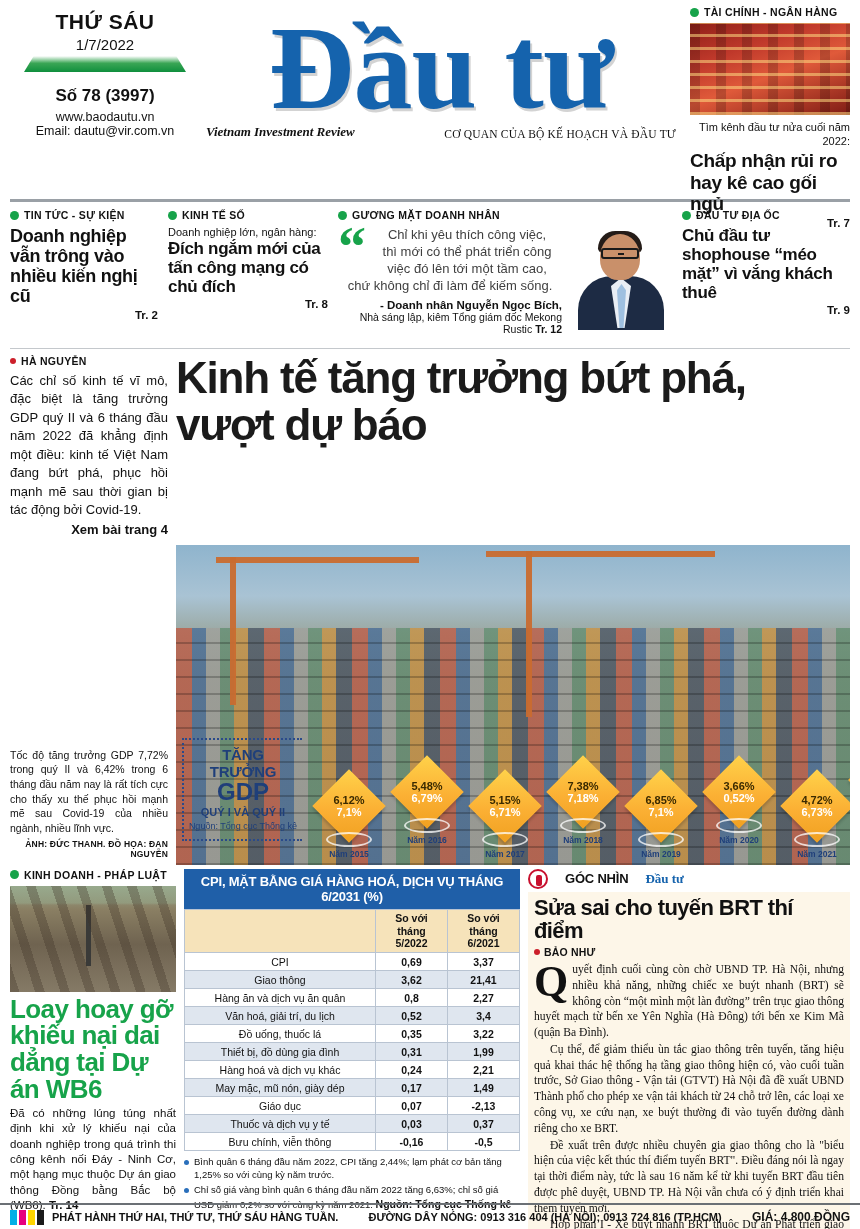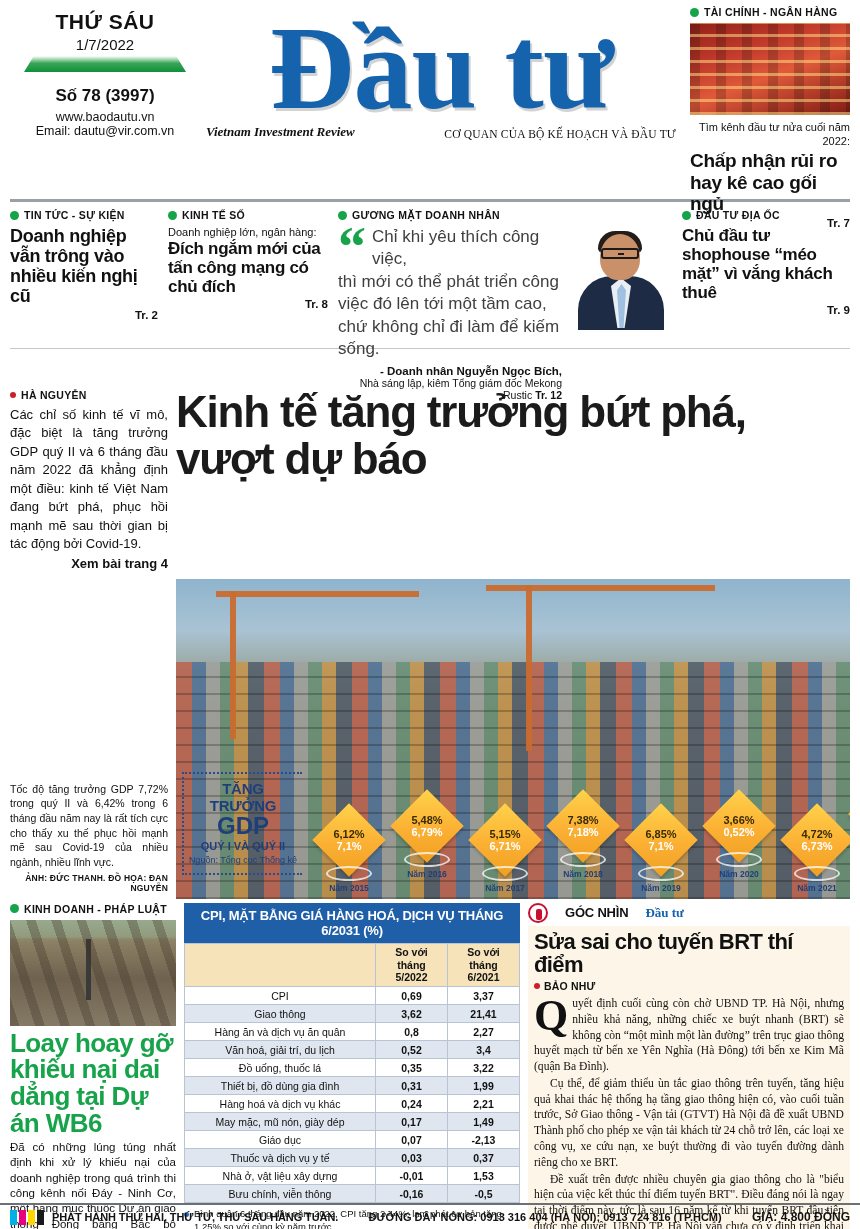--- a/index.html
+++ b/index.html
@@ -70,21 +70,21 @@
   .t3 { flex: 1; }
   .t4 { width: 168px; }
   .t-hl { font-size: 18px; font-weight: bold; line-height: 1.12; letter-spacing: -.3px; }
   .t-hl.sm { font-size: 17px; }
   .t-kicker { font-size: 11px; line-height: 1.2; }
 
   .quote-wrap { display: flex; gap: 6px; }
   .quote-body { flex: 1; }
   .qmark { font-family: "Liberation Serif", serif; font-size: 56px; line-height: .62;
            color: #17a34a; font-weight: bold; float: left; margin: 4px 6px 0 0; }
-  .qtext { font-size: 17px; line-height: 1.32; color: #3f3f3f; text-align: left; }
+  .qtext { font-size: 13px; line-height: 1.32; color: #3f3f3f; text-align: center; }
   .qattr { font-size: 11.5px; font-weight: bold; text-align: right; margin-top: 4px; }
   .qrole { font-size: 10.5px; text-align: right; }
   .portrait {
     width: 104px; height: 104px; flex: none; position: relative; overflow: hidden;
     background: #ffffff;
   }
   .portrait .head { position:absolute; left:32px; top:8px; width:40px; height:46px;
     background:#c9906a; border-radius:50% 50% 44% 44%; }
   .portrait .hair { position:absolute; left:30px; top:5px; width:44px; height:22px;
     background:#241c18; border-radius:22px 22px 6px 6px; }
@@ -92,21 +92,21 @@
     border:2px solid #1a1a1a; border-radius:3px; }
   .portrait .glass::after{content:"";position:absolute;left:15px;top:3px;width:6px;height:2px;background:#1a1a1a;}
   .portrait .body { position:absolute; left:10px; top:50px; width:86px; height:56px;
     background:#1d2b44; border-radius:34px 34px 0 0; }
   .portrait .shirt { position:absolute; left:43px; top:52px; width:20px; height:50px;
     background:#e9eef5; clip-path: polygon(50% 0,100% 16%,68% 100%,32% 100%,0 16%); }
   .portrait .tie { position:absolute; left:49px; top:58px; width:9px; height:44px;
     background:#9fc0e0; clip-path: polygon(50% 0,100% 14%,72% 100%,28% 100%,0 14%); }
 
   
-  .lead { display: flex; padding: 6px 11px 0 10px; margin-top: 34px; }
+  .lead { display: flex; padding: 6px 11px 0 10px; }
   .lead-left { width: 166px; padding-right: 8px; }
   .lead-para { font-size: 13px; line-height: 1.42; text-align: justify; margin-top: 4px; }
   .lead-see { font-size: 13px; font-weight: bold; text-align: right; margin-top: 2px; }
   .lead-right { flex: 1; }
   .main-hl {
     font-size: 44px; font-weight: bold; line-height: 1.06;
     letter-spacing: -1.2px; color: #1b1b1b;
   }
 
   
@@ -517,25 +517,20 @@
             <td class="lbl">Giáo dục</td>
             <td class="num">0,07</td>
             <td class="num">-2,13</td>
           </tr>
           <tr>
             <td class="lbl">Thuốc và dịch vụ y tế</td>
             <td class="num">0,03</td>
             <td class="num">0,37</td>
           </tr>
           <tr>
-            <td class="lbl">Nhà ở, vật liệu xây dựng</td>
-            <td class="num">-0,01</td>
-            <td class="num">1,53</td>
-          </tr>
-          <tr>
             <td class="lbl">Bưu chính, viễn thông</td>
             <td class="num">-0,16</td>
             <td class="num">-0,5</td>
           </tr>
         </tbody>
       </table>
       <div class="notes">
         <div class="note">
           <span class="nd"></span>
           <span>Bình quân 6 tháng đầu năm 2022, CPI tăng 2,44%; lạm phát cơ bản tăng 1,25% so với cùng kỳ năm trước.</span>

